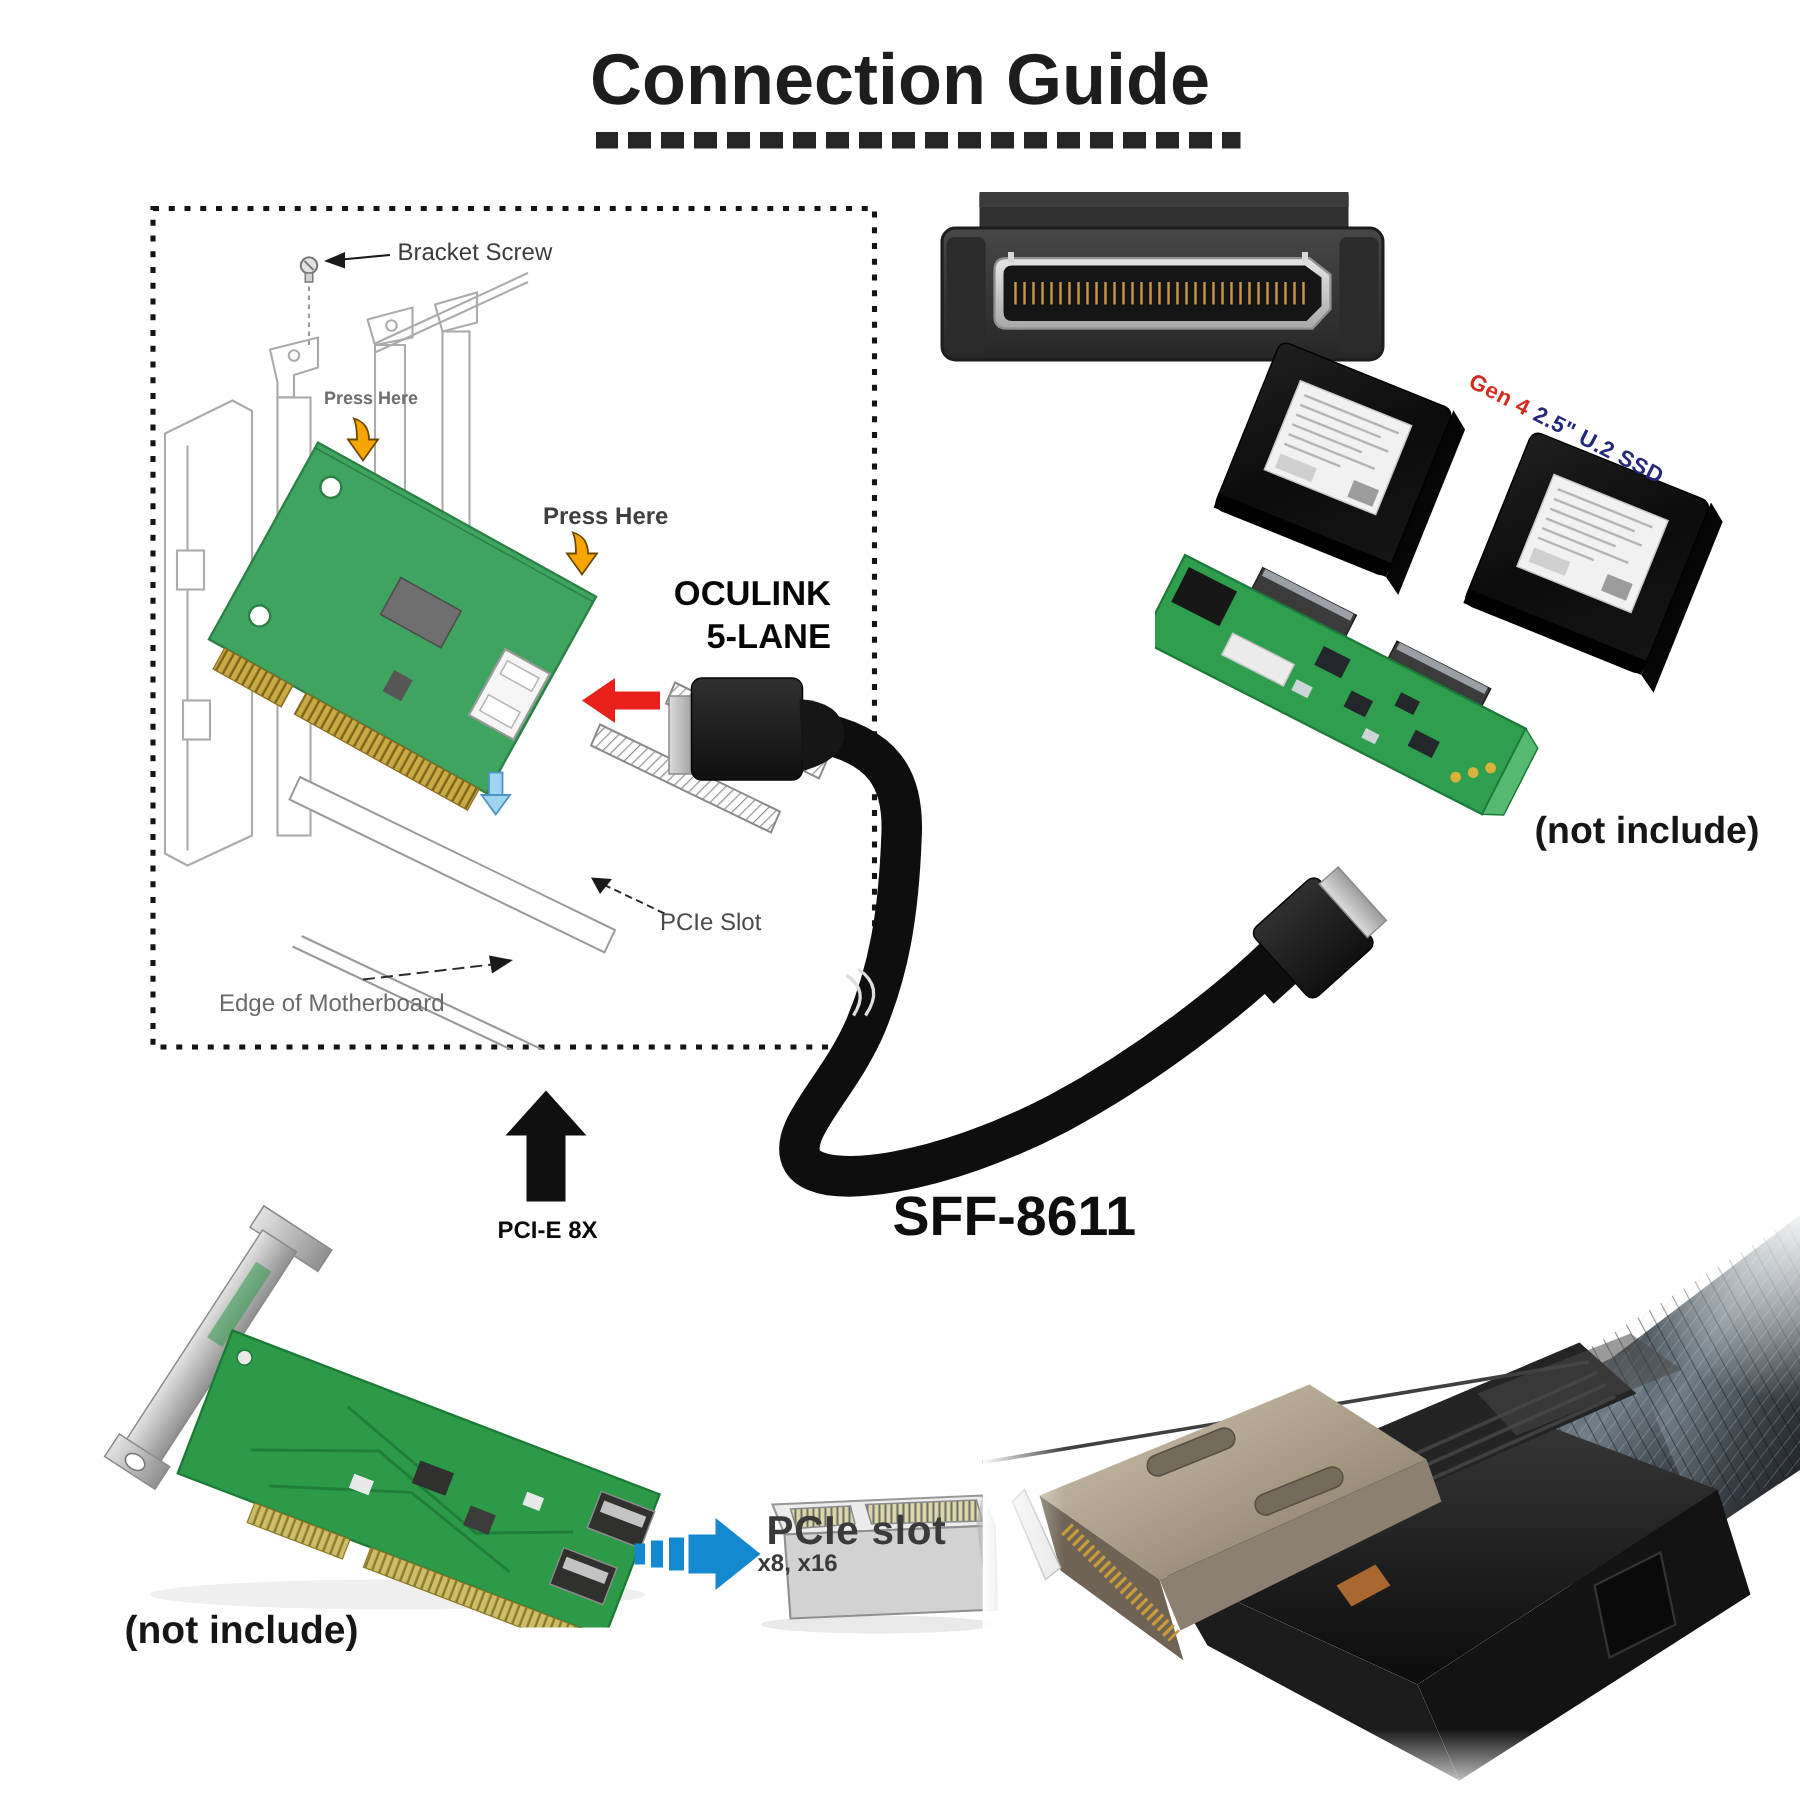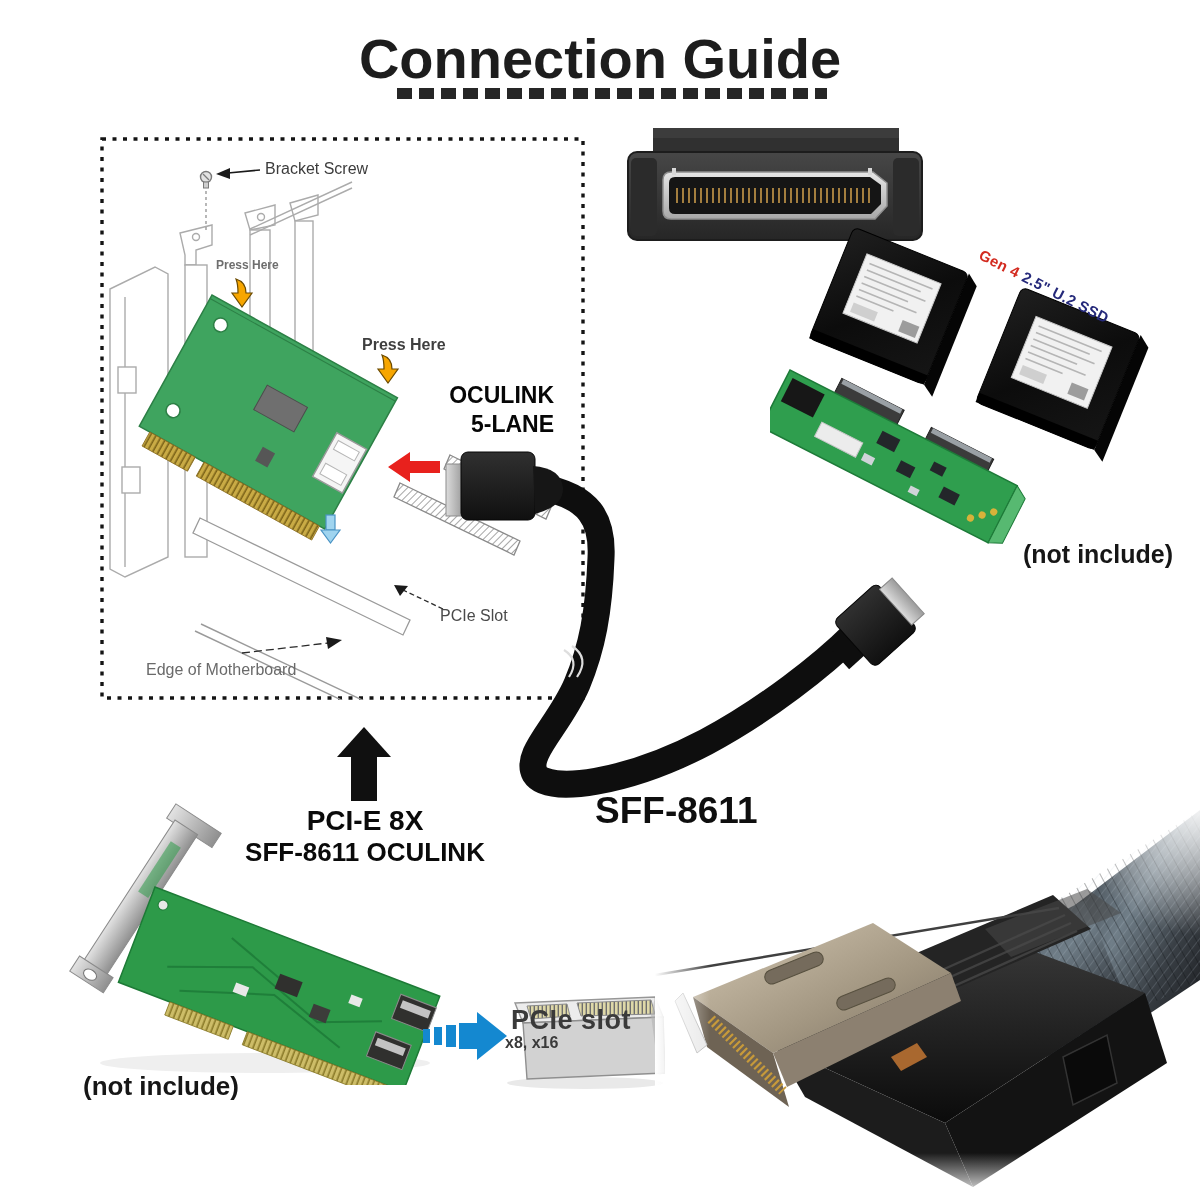--- a/index.html
+++ b/index.html
@@ -1,35 +1,35 @@
 <!DOCTYPE html>
 <html><head>
 <meta charset="utf-8">
 <style>
   html,body{margin:0;padding:0;background:#ffffff;}
   #canvas{position:relative;width:1200px;height:1200px;background:#ffffff;overflow:hidden;
           font-family:"Liberation Sans",sans-serif;}
   .abs{position:absolute;}
   .txt{position:absolute;color:#1c1c1c;white-space:nowrap;}
-  #title{left:0;top:26px;width:1200px;text-align:center;font-size:56px;font-weight:700;
+  #title{left:0;top:26px;width:1200px;text-align:center;font-size:48px;font-weight:700;
          letter-spacing:0px;color:#1d1d1d;}
   #title-underline{left:397px;top:88px;width:430px;height:11px;
          background:repeating-linear-gradient(90deg,#262626 0 15px,transparent 15px 22px);}
   .dlabel{font-size:16px;color:#3c3c3c;}
   .blurry{color:#6e6e6e;font-weight:700;}
   #lbl-bracket-screw{left:265px;top:160px;}
   #lbl-press-top{left:216px;top:258px;font-size:12px;}
   #lbl-press-right{left:362px;top:336px;font-weight:700;color:#3f3f3f;}
   #lbl-pcie-slot{left:440px;top:607px;color:#4a4a4a;}
   #lbl-edge{left:146px;top:645px;color:#6a6a6a;margin-top:16px;}
   #callout-oculink{left:404px;top:381px;width:150px;text-align:right;font-size:23px;
         font-weight:800;line-height:29px;color:#060606;}
   #callout-sff8611{left:595px;top:790px;font-size:37px;font-weight:800;color:#0e0e0e;}
   #callout-adapter{left:225px;top:806px;width:280px;text-align:center;color:#0a0a0a;}
-  #callout-adapter .l1{font-size:28px;font-weight:800;line-height:30px;}
+  #callout-adapter .l1{font-size:16px;font-weight:800;line-height:30px;}
   #callout-adapter .l2{font-size:26px;font-weight:800;line-height:32px;}
   #not-include-left{left:83px;top:1071px;font-size:26px;font-weight:700;color:#161616;}
   #not-include-right{left:1023px;top:540px;font-size:25px;font-weight:700;color:#161616;}
   #ssd-rot-label{left:984px;top:246px;font-size:15px;font-weight:700;letter-spacing:.4px;
         transform:rotate(27deg);transform-origin:0 0;}
   #ssd-rot-label .red{color:#d32b20;}
   #ssd-rot-label .navy{color:#25297a;}
   #slot-title{left:505px;top:1005px;width:132px;text-align:center;font-size:27px;
         font-weight:800;color:#3a3a3a;letter-spacing:.5px;}
   #slot-sub{left:505px;top:1034px;width:132px;font-size:16px;
@@ -445,21 +445,20 @@
   <div id="lbl-pcie-slot" class="txt dlabel">PCIe Slot</div>
   <div id="lbl-edge" class="txt dlabel">Edge of Motherboard</div>
 
   <div id="callout-oculink" class="txt">
     <div>OCULINK</div>
     <div>5-LANE</div>
   </div>
   <div id="callout-sff8611" class="txt">SFF-8611</div>
   <div id="callout-adapter" class="txt">
     <div class="l1">PCI-E 8X</div>
-    <div class="l2">SFF-8611 OCULINK</div>
   </div>
   <div id="up-arrow-head" class="abs"></div>
   <div id="up-arrow-shaft" class="abs"></div>
 
   <div id="ssd-rot-label" class="txt">
     <span class="red">Gen 4</span><span class="navy"> 2.5" U.2 SSD</span>
   </div>
   <div id="not-include-right" class="txt">(not include)</div>
   <div id="not-include-left" class="txt">(not include)</div>
 

